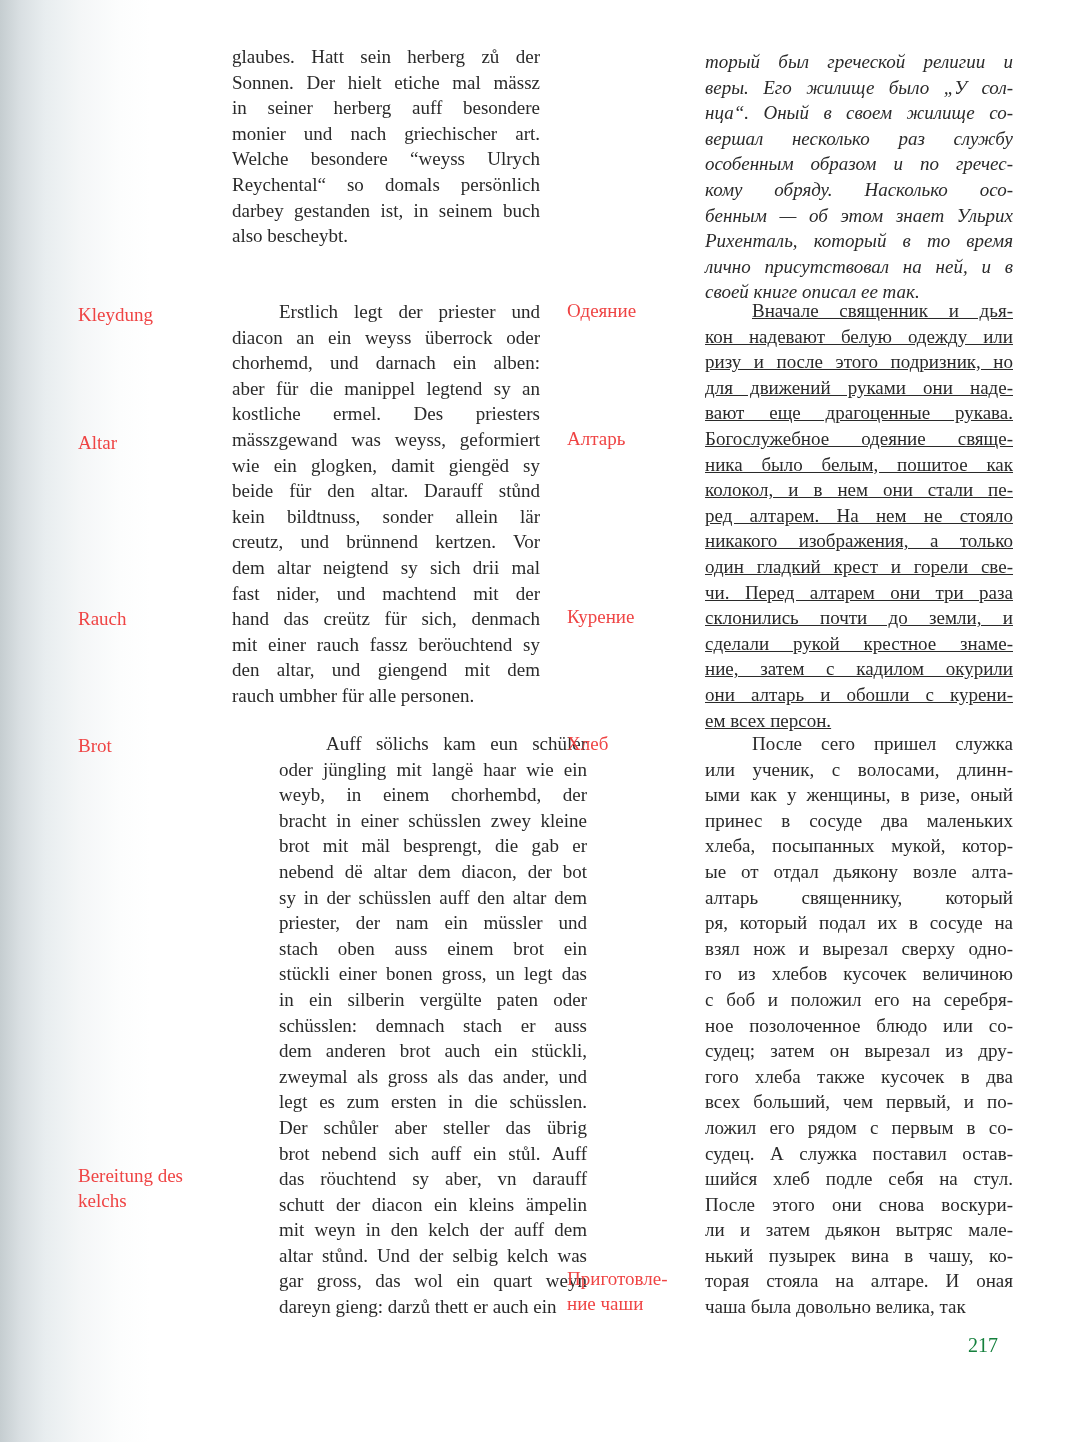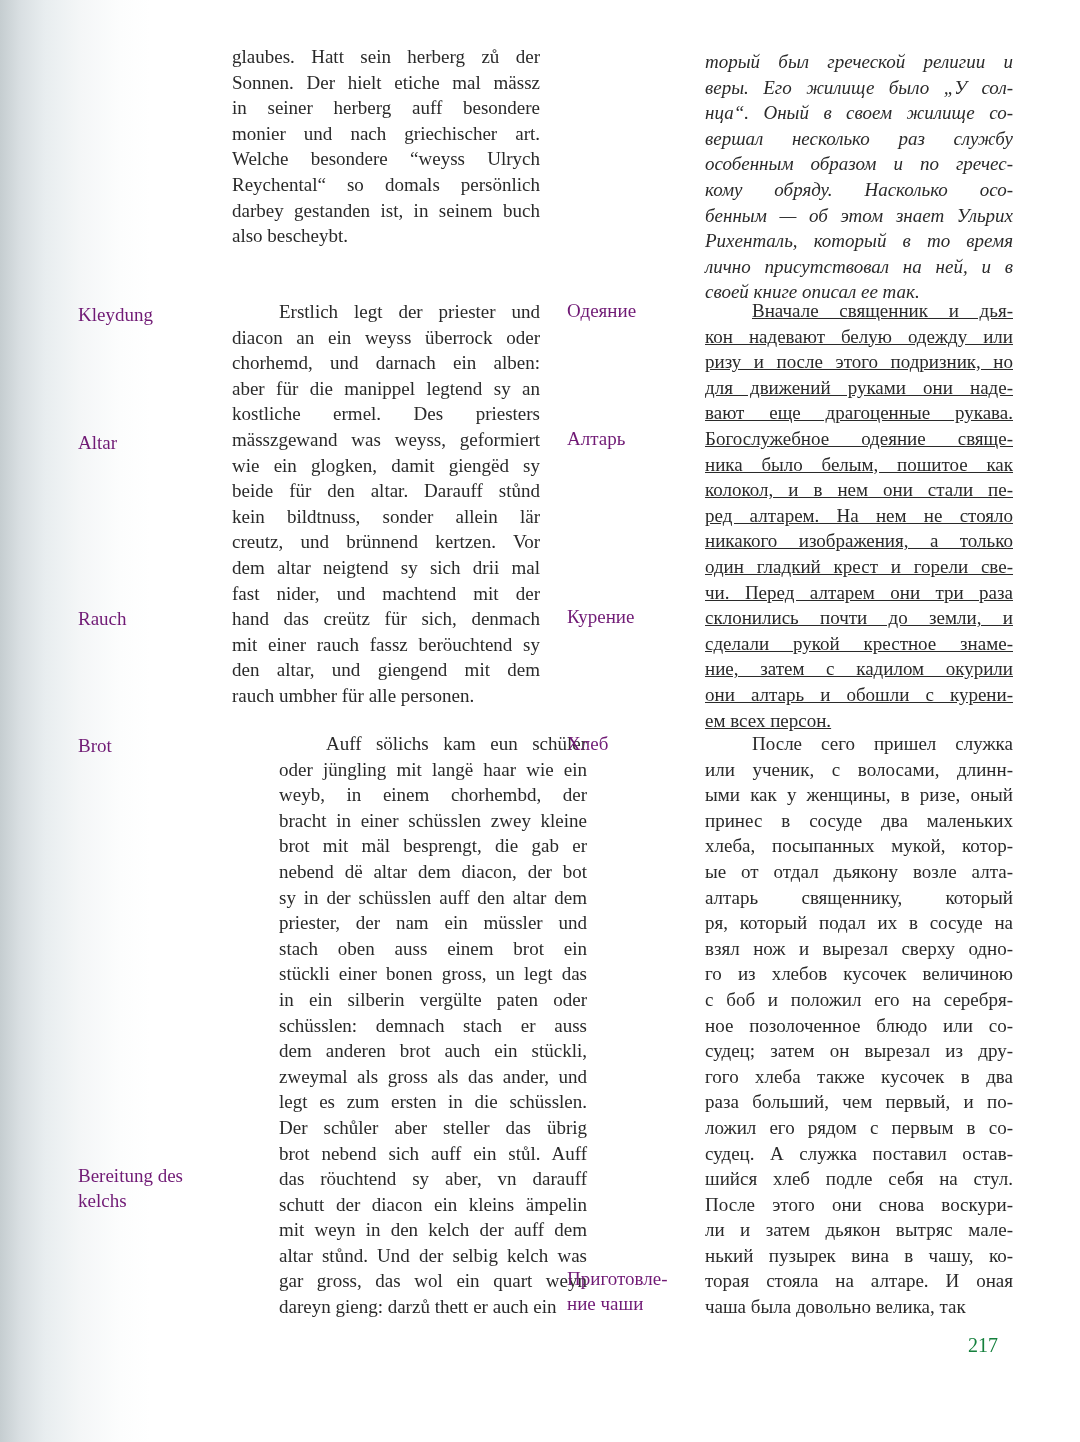--- a/index.html
+++ b/index.html
@@ -7,21 +7,21 @@
     width: 1080px; height: 1442px; position: relative; overflow: hidden;
     background: #ffffff;
     font-family: "Liberation Serif", "DejaVu Serif", serif;
     color: #2a2a2a;
   }
   .edge-shade {
     position: absolute; left: 0; top: 0; width: 150px; height: 1442px;
     background: linear-gradient(to right, #c5cdd0 0px, #d9dfe2 20px, #e8edef 45px, #f4f6f7 80px, #fcfdfd 120px, #ffffff 150px);
   }
   .label {
-    position: absolute; font-size: 19px; line-height: 25.6px; color: #701a75;
+    position: absolute; font-size: 19px; line-height: 25.6px; color: #ef4444;
   }
   .text {
     position: absolute; font-size: 19px; line-height: 25.6px; color: #2a2a2a;
   }
   .text .line {
     display: block; white-space: nowrap; text-align: justify;
     text-align-last: justify; height: 25.6px;
   }
   .text .line.last { text-align-last: left; }
   .text .line.indent { padding-left: 47px; }
@@ -131,21 +131,21 @@
     <span class="line">хлеба, посыпанных мукой, котор-</span>
     <span class="line">ые от отдал дьякону возле алта-</span>
     <span class="line">алтарь священнику, который</span>
     <span class="line">ря, который подал их в сосуде на</span>
     <span class="line">взял нож и вырезал сверху одно-</span>
     <span class="line">го из хлебов кусочек величиною</span>
     <span class="line">с боб и положил его на серебря-</span>
     <span class="line">ное позолоченное блюдо или со-</span>
     <span class="line">судец; затем он вырезал из дру-</span>
     <span class="line">гого хлеба также кусочек в два</span>
-    <span class="line">раза больший, чем первый, и по-</span>
+    <span class="line">всех больший, чем первый, и по-</span>
     <span class="line">ложил его рядом с первым в со-</span>
     <span class="line">судец. А служка поставил остав-</span>
     <span class="line">шийся хлеб подле себя на стул.</span>
     <span class="line">После этого они снова воскури-</span>
     <span class="line">ли и затем дьякон вытряс мале-</span>
     <span class="line">нький пузырек вина в чашу, ко-</span>
     <span class="line">торая стояла на алтаре. И оная</span>
     <span class="line last">чаша была довольно велика, так</span>
   </div>
 

